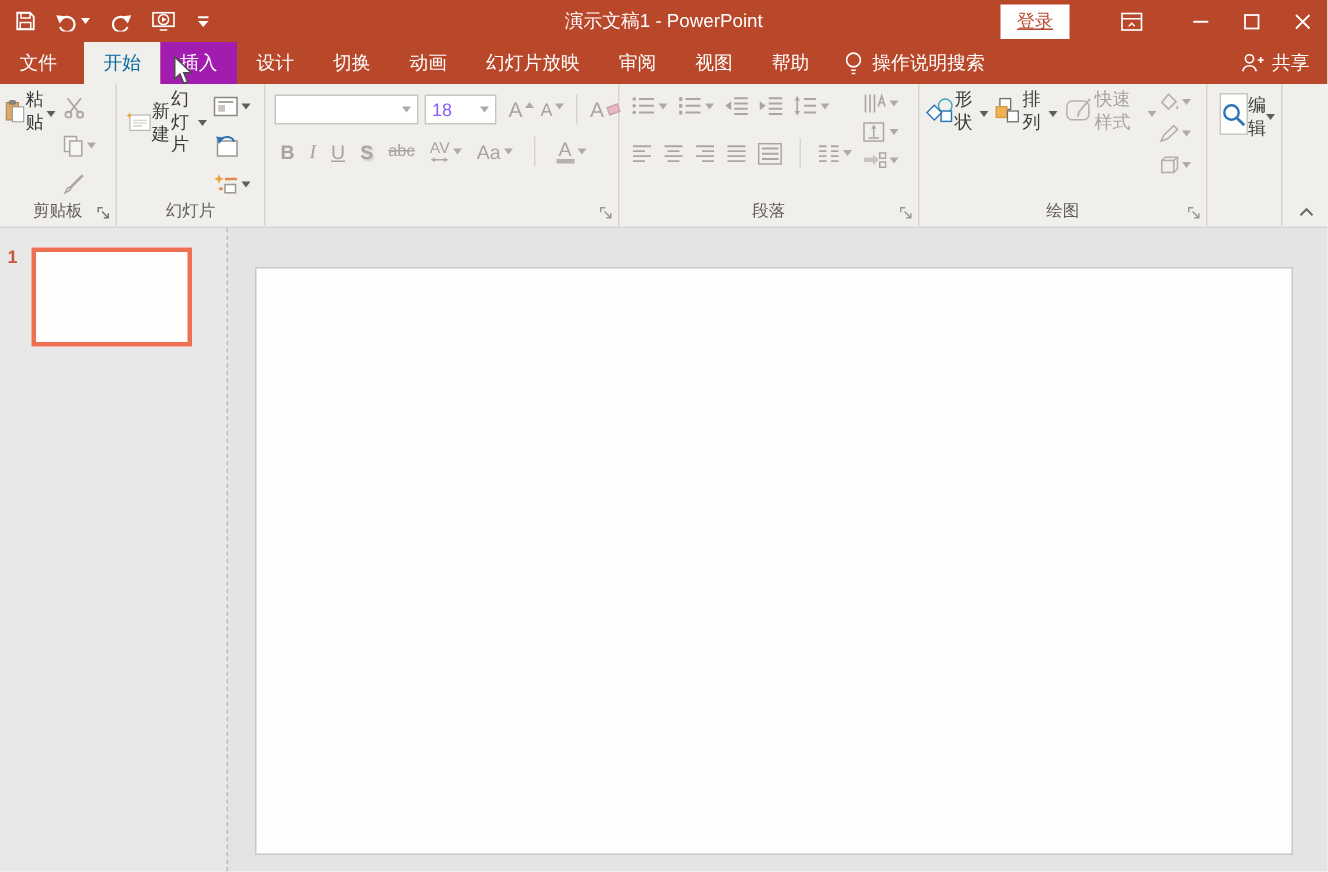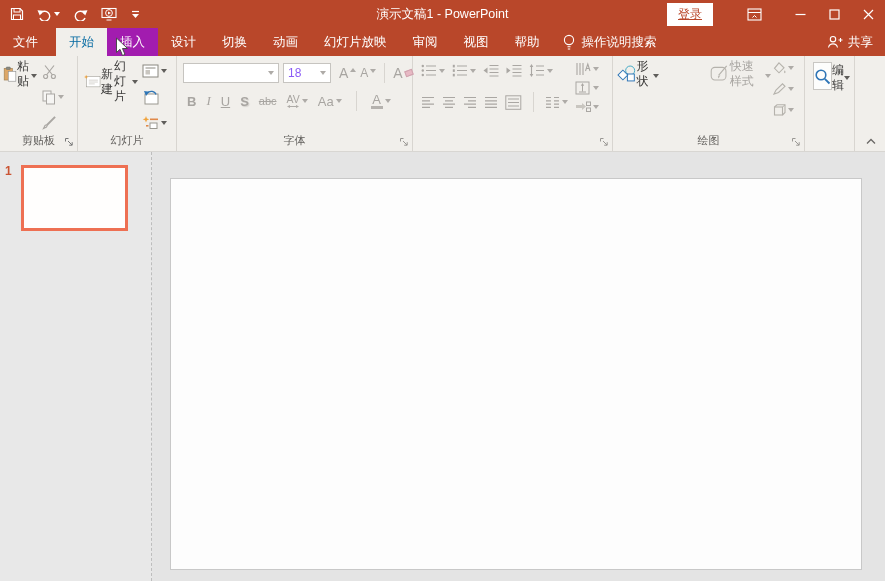--- a/index.html
+++ b/index.html
@@ -290,21 +290,20 @@
         </span>
         <div class="vsep"></div>
         <span class="iconbtn">
           <span style="display:flex; flex-direction:column; align-items:center">
             <span class="ft" style="font-size:13px; line-height:12px">A</span>
             <span style="width:12px; height:3px; background:#b5b2ae"></span>
           </span>
           <span class="dd gray"></span>
         </span>
       </div>
-      <div class="rgroup-label">字体</div>
       <div class="launcher">
         <svg width="10" height="10" viewBox="0 0 10 10">
             <path d="M1.5 4.5 v-3 h3" fill="none" stroke="#9a9894"></path>
             <path d="M4 4 l4 4 M8.2 5.2 v3 h-3" fill="none" stroke="#9a9894"></path>
           </svg>
       </div>
     </div>
 
     <div class="rgroup" style="width:200px">
       <div class="frow" style="left:8px; top:8px; gap:7px">
@@ -388,38 +387,48 @@
         </span>
         <span class="iconbtn">
           <svg width="16" height="14" viewBox="0 0 16 14">
               <polygon points="1,5 7,5 7,3 11,6.5 7,10 7,8 1,8" fill="#c9c6c0"></polygon>
               <rect x="11.5" y="2" width="4" height="3.5" fill="none" stroke="#aaa7a3"></rect>
               <rect x="11.5" y="8" width="4" height="3.5" fill="none" stroke="#aaa7a3"></rect>
             </svg>
           <span class="dd gray"></span>
         </span>
       </div>
+      <div class="rgroup-label">段落</div>
       <div class="launcher">
         <svg width="10" height="10" viewBox="0 0 10 10">
             <path d="M1.5 4.5 v-3 h3" fill="none" stroke="#9a9894"></path>
             <path d="M4 4 l4 4 M8.2 5.2 v3 h-3" fill="none" stroke="#9a9894"></path>
           </svg>
       </div>
     </div>
 
     <div class="rgroup" style="width:192px">
       <div class="bigbtn" style="left:4px; width:42px">
         <svg width="28" height="26" viewBox="0 0 28 26">
             <circle cx="19" cy="8" r="6.5" fill="none" stroke="#41a8c4" stroke-width="1.4"></circle>
             <rect x="15" y="13" width="10" height="10" fill="#fdfdfd" stroke="#2e75b6" stroke-width="1.4"></rect>
             <rect x="3.5" y="9.5" width="10" height="10" transform="rotate(45 8.5 14.5)" fill="#fdfdfd" stroke="#2e75b6" stroke-width="1.4"></rect>
           </svg>
         <span class="lbl">形状</span>
         <span class="dd" style="margin-top:4px"></span>
       </div>
+      <div class="bigbtn" style="left:50px; width:42px">
+        <svg width="26" height="26" viewBox="0 0 26 26">
+            <rect x="5" y="1.5" width="10" height="10" fill="#fdfdfd" stroke="#6e6c68" stroke-width="1.2"></rect>
+            <rect x="1.5" y="9" width="10" height="10" fill="#eeb252" stroke="#d99c3e" stroke-width="1.2"></rect>
+            <rect x="12" y="13" width="10" height="10" fill="#fdfdfd" stroke="#6e6c68" stroke-width="1.2"></rect>
+          </svg>
+        <span class="lbl">排列</span>
+        <span class="dd" style="margin-top:4px"></span>
+      </div>
       <div class="bigbtn" style="left:96px; width:62px">
         <svg width="28" height="26" viewBox="0 0 28 26">
             <rect x="3" y="4" width="20" height="17" rx="5" fill="none" stroke="#b5b2ac" stroke-width="1.4"></rect>
             <path d="M24 2 L13 15" stroke="#b5b2ac" stroke-width="1.6"></path>
             <polygon points="12,16.5 15.5,14.5 13,19" fill="#b5b2ac"></polygon>
           </svg>
         <span class="lbl gray">快速样式</span>
         <span class="dd gray" style="margin-top:4px"></span>
       </div>
       <div class="col" style="left:160px; top:6px; gap:9px">

